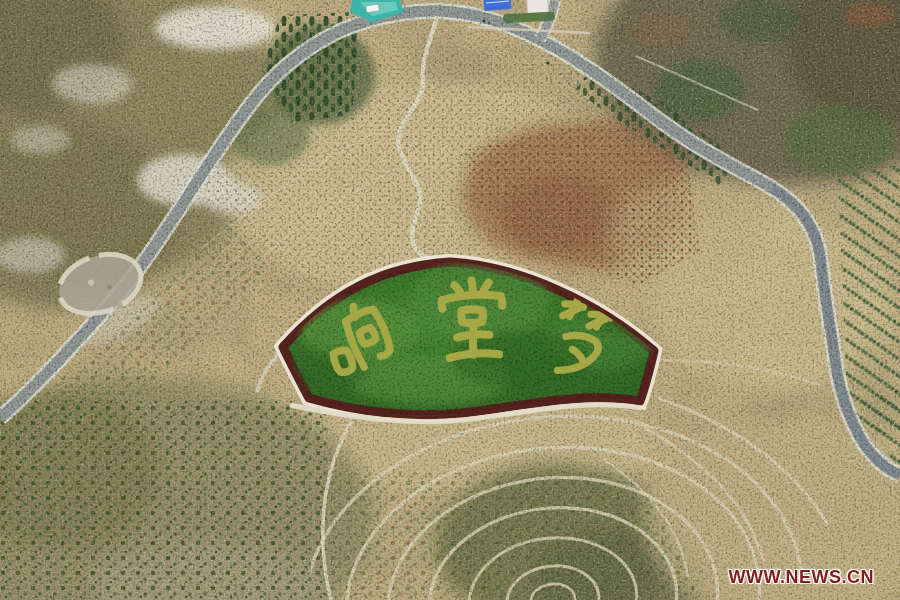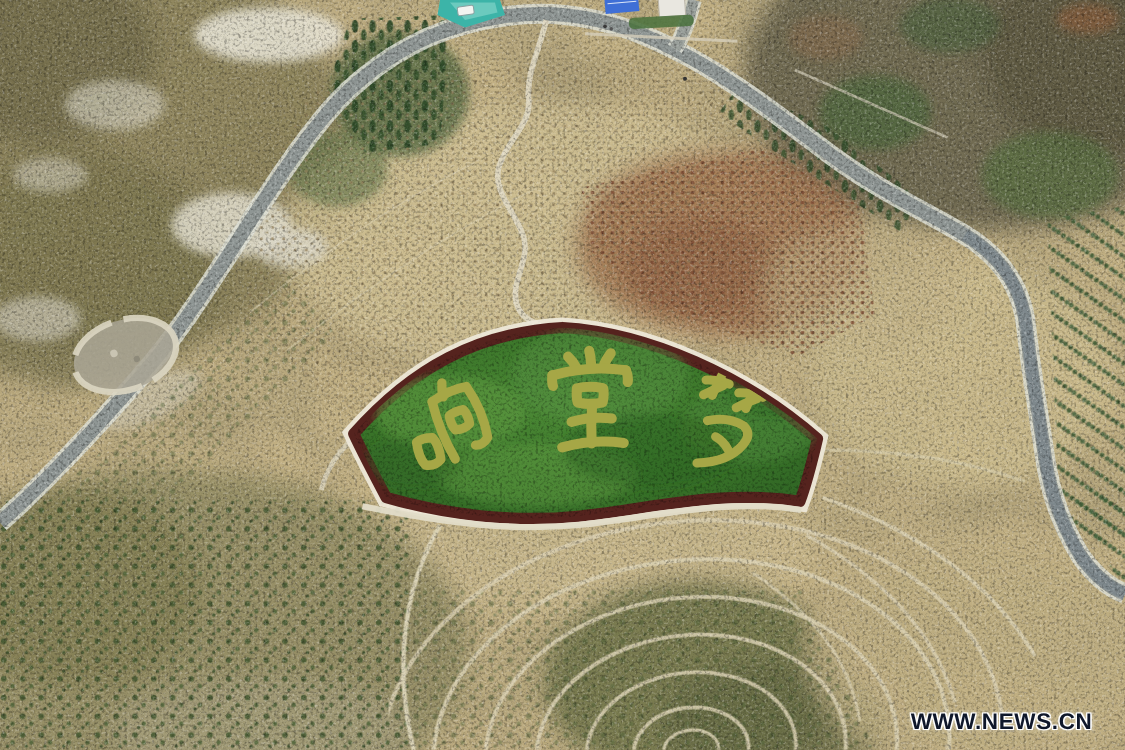--- a/index.html
+++ b/index.html
@@ -4,21 +4,21 @@
 <style>
   html,body{margin:0;padding:0;background:#ffffff;}
   .stage{
     position:relative;width:900px;height:600px;overflow:hidden;
     background:#c3b184;font-family:"Liberation Sans",sans-serif;
   }
   .stage svg{display:block;}
   .watermark{
     position:absolute;right:26px;bottom:12px;
     font-size:18px;font-weight:800;letter-spacing:.5px;
-    color:#0f172a;white-space:nowrap;
+    color:#7f1d1d;white-space:nowrap;
     text-shadow:-1px -1px 0 #fff,1px -1px 0 #fff,-1px 1px 0 #fff,1px 1px 0 #fff,0 0 4px rgba(255,255,255,.85);
   }
   .hidden-chars{position:absolute;left:420px;top:320px;opacity:0;pointer-events:none;font-size:10px;}
 </style>
 </head>
 <body>
 
 <div class="stage">
 <svg width="900" height="600" viewBox="0 0 900 600">
   <defs>

